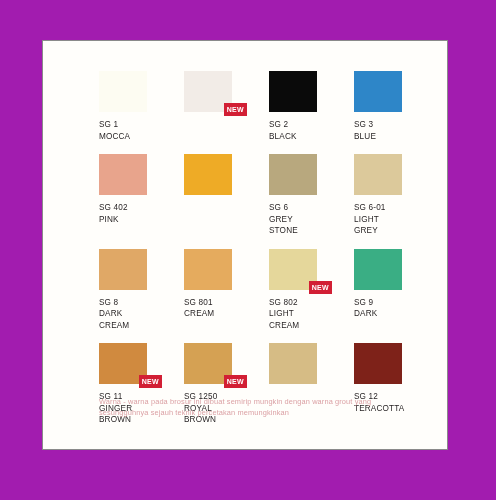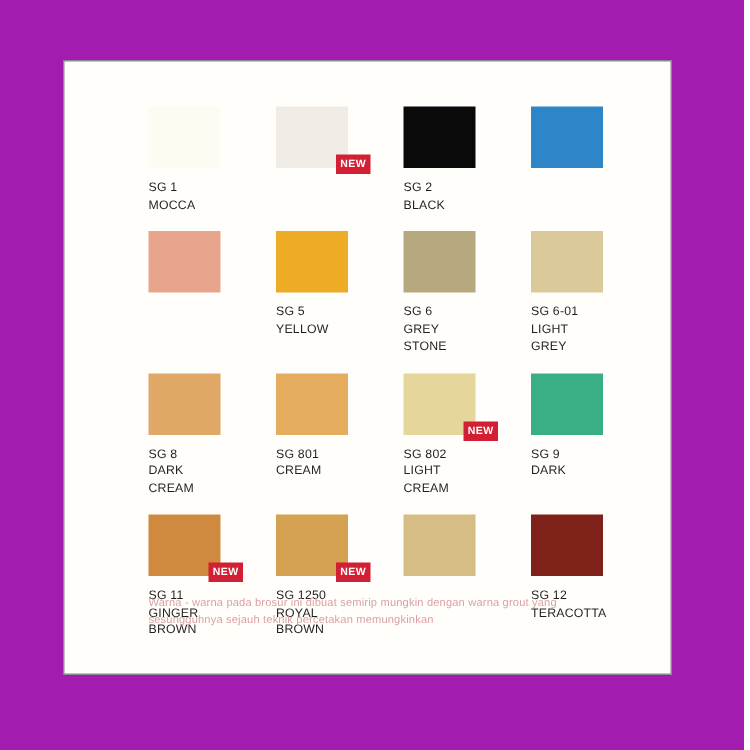--- a/index.html
+++ b/index.html
@@ -137,35 +137,39 @@
             </div>
             <div class="labels">
               <span class="code">SG 2</span>
               <span class="name-line">BLACK</span>
             </div>
           </div>
           <div class="cell">
             <div class="swatch-wrap">
               <div class="swatch" title="SG 3" style="background: rgb(46, 134, 200);"></div>
             </div>
+            <div class="labels">
+              <span class="code">SG 3</span>
+              <span class="name-line">BLUE</span>
+            </div>
           </div>
         </div>
         <div class="row">
           <div class="cell">
             <div class="swatch-wrap">
               <div class="swatch" title="SG 402" style="background: rgb(232, 164, 140);"></div>
             </div>
+            <div class="labels">
+              <span class="code">SG 402</span>
+              <span class="name-line">PINK</span>
+            </div>
           </div>
           <div class="cell">
             <div class="swatch-wrap">
               <div class="swatch" title="SG 5" style="background: rgb(238, 171, 38);"></div>
-            </div>
-            <div class="labels">
-              <span class="code">SG 5</span>
-              <span class="name-line">YELLOW</span>
             </div>
           </div>
           <div class="cell">
             <div class="swatch-wrap">
               <div class="swatch" title="SG 6" style="background: rgb(184, 168, 126);"></div>
             </div>
             <div class="labels">
               <span class="code">SG 6</span>
               <span class="name-line">GREY</span>
               <span class="name-line">STONE</span>

